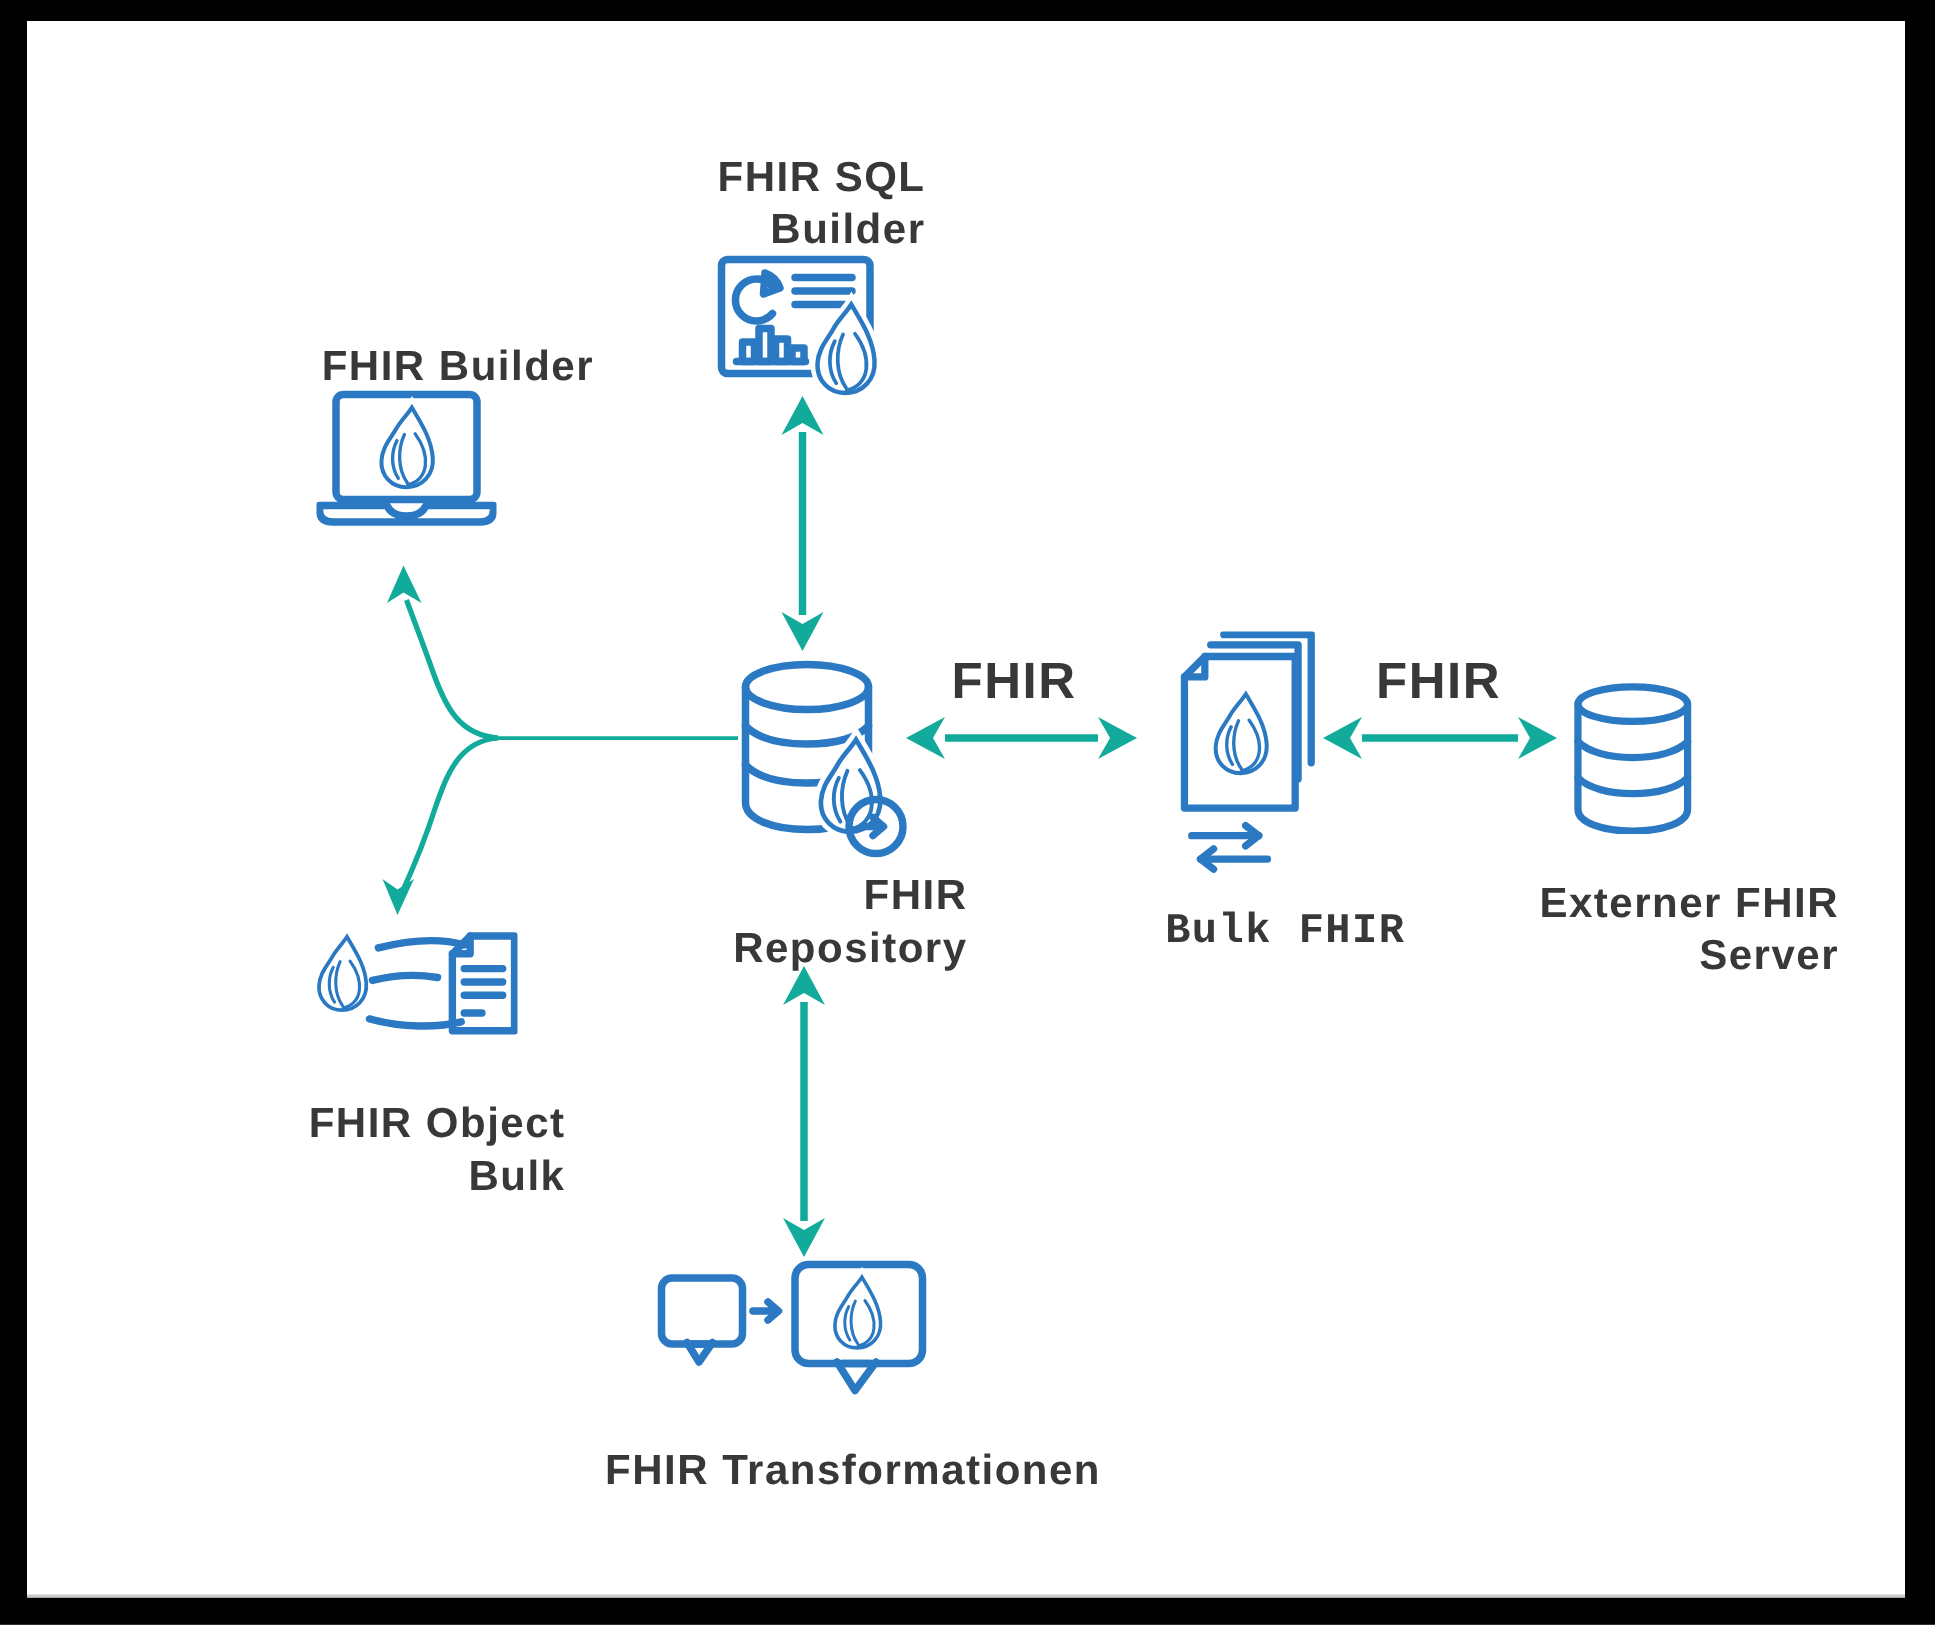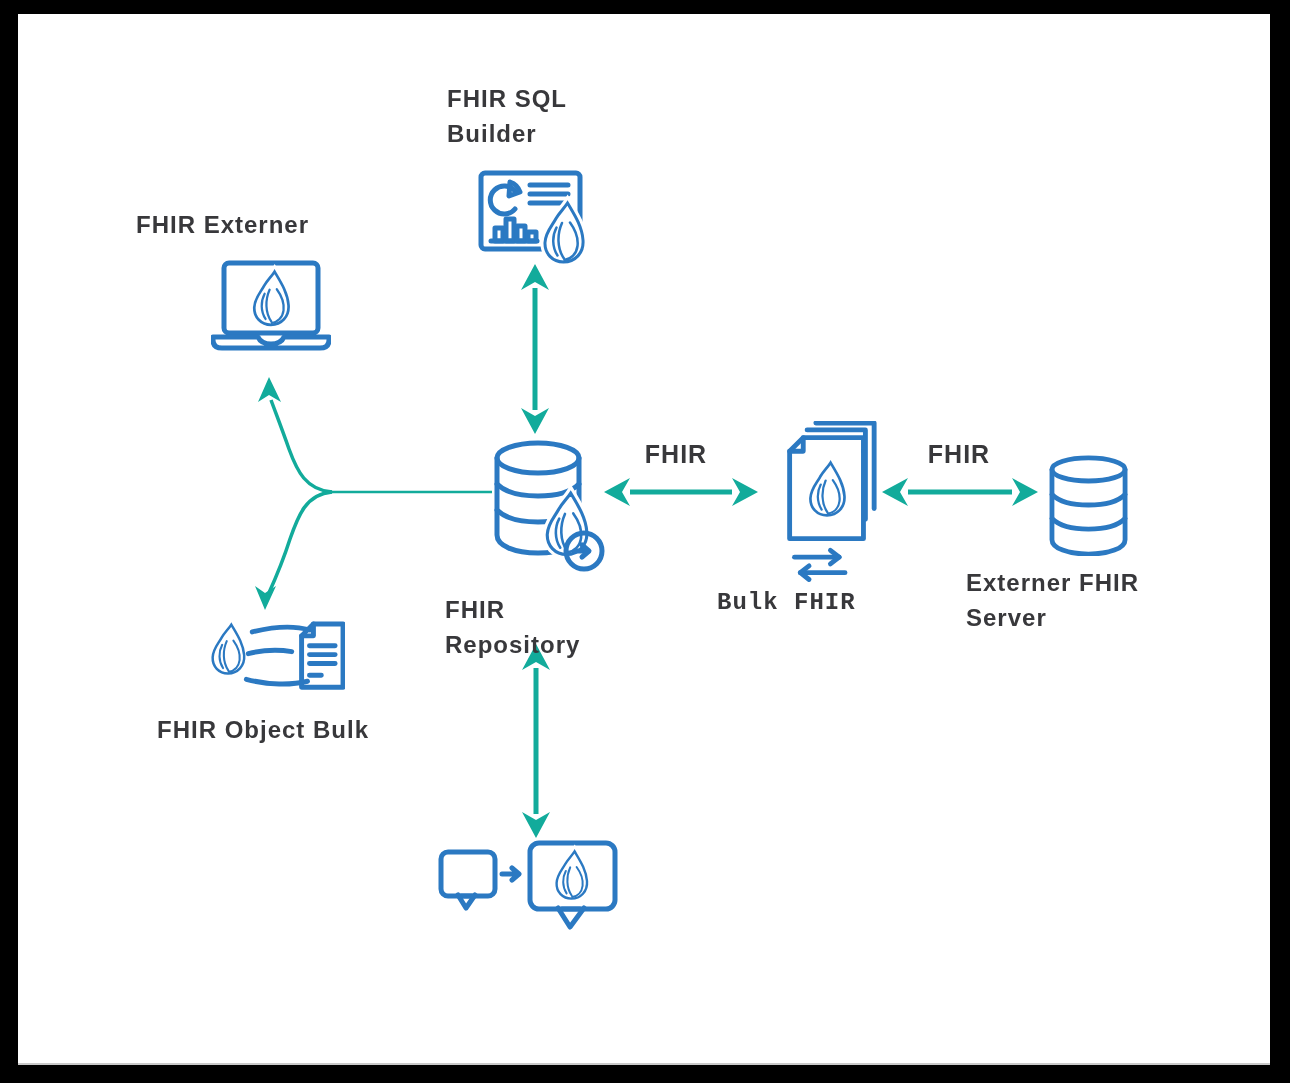--- a/index.html
+++ b/index.html
@@ -2,23 +2,23 @@
 <html><head>
 <meta charset="utf-8">
 <style>
   html,body{margin:0;padding:0;background:#000;}
   .frame{position:relative;width:1290px;height:1083px;background:#000;overflow:hidden;
          font-family:"Liberation Sans","DejaVu Sans",sans-serif;}
   .canvas{position:absolute;left:18px;top:14px;width:1252px;height:1049px;background:#fff;
           border-bottom:2px solid #c9c9c9;}
   .layer{position:absolute;left:0;top:0;width:1290px;height:1083px;pointer-events:none;}
   .node-icon{position:absolute;}
-  .node-label{position:absolute;text-align:left;font-weight:bold;font-size:24px;
-              line-height:35px;letter-spacing:1px;color:#38383b;}
-  .edge-label{position:absolute;text-align:center;font-weight:bold;font-size:25px;
+  .node-label{position:absolute;text-align:right;font-weight:bold;font-size:28px;
+              line-height:35px;letter-spacing:1px;color:#38383b;margin-top:19px;}
+  .edge-label{position:absolute;text-align:center;font-weight:bold;font-size:34px;
               line-height:34px;letter-spacing:1px;color:#38383b;}
   .blue-icon path,.blue-icon rect,.blue-icon ellipse,.blue-icon circle{
       stroke:#2b79c2;stroke-width:5;fill:none;stroke-linecap:round;stroke-linejoin:round;}
 </style>
 </head>
 <body>
 
 <div class="frame">
   <div class="canvas"></div>
 
@@ -71,28 +71,28 @@
     <path d="M32,14 A16,16 0 0 1 42,24 L31,28 Z"></path>
     <path d="M52,17 h38 M52,26 h38 M52,35 h38" stroke-width="4"></path>
     <path d="M13,73 h46" stroke-width="4"></path>
     <rect x="17" y="60" width="8" height="13" stroke-width="4"></rect>
     <rect x="28" y="51" width="8" height="22" stroke-width="4"></rect>
     <rect x="39" y="58" width="8" height="15" stroke-width="4"></rect>
     <rect x="50" y="64" width="8" height="9" stroke-width="4"></rect>
     <use href="#flame" transform="translate(60,32) scale(0.5)"></use>
   </svg>
 
-  <div class="node-label" style="left:136px;top:207px;width:260px;">FHIR Externer</div>
+  <div class="node-label" style="left:136px;top:207px;width:260px;">FHIR Builder</div>
   <svg class="node-icon blue-icon" style="left:211px;top:260px;" width="120" height="92" viewBox="0 0 120 92">
     <rect x="13" y="3" width="94" height="70" rx="5"></rect>
     <path d="M2,77 h45 q3,7 13,7 q10,0 13,-7 h45 v3 q0,8 -9,8 H11 q-9,0 -9,-8 z"></path>
     <use href="#flame" transform="translate(37,9) scale(0.45)"></use>
   </svg>
 
-  <div class="node-label" style="left:445px;top:592px;width:200px;">FHIR Repository</div>
+  <div class="node-label" style="left:445px;top:560px;width:200px;">FHIR Repository</div>
   <svg class="node-icon blue-icon" style="left:492px;top:438px;" width="115" height="135" viewBox="0 0 115 135">
     <ellipse cx="46" cy="20" rx="41" ry="15"></ellipse>
     <path d="M5,20 V97 c0,11 18,18 41,18 s41,-7 41,-18 V20"></path>
     <path d="M5,46 c8,8 23,12 41,12 s33,-4 41,-12"></path>
     <path d="M5,72 c8,8 23,12 41,12 s33,-4 41,-12"></path>
     <use href="#flame" transform="translate(48,52) scale(0.52)"></use>
     <circle cx="92" cy="113" r="18" fill="#ffffff"></circle>
     <path d="M83,113 h13" stroke-width="4.5"></path>
     <path d="M90,107 l7,6 l-7,6" stroke-width="4.5"></path>
   </svg>
@@ -126,20 +126,21 @@
   <svg class="node-icon blue-icon" style="left:197px;top:618px;" width="148" height="91" viewBox="0 0 150 92">
     <use href="#flame" transform="translate(10,4) scale(0.42)"></use>
     <path d="M56,14 C80,8 100,8 114,12"></path>
     <path d="M52,36 C68,32 84,32 96,34"></path>
     <path d="M50,62 C72,68 96,68 112,64"></path>
     <path d="M118,6 H148 V70 H106 V18 Z" fill="#ffffff"></path>
     <path d="M118,6 V18 H106"></path>
     <path d="M114,28 h26 M114,37 h26 M114,46 h26 M114,58 h12" stroke-width="4"></path>
   </svg>
 
+  <div class="node-label" style="left:334px;top:943px;width:400px;">FHIR Transformationen</div>
   <svg class="node-icon blue-icon" style="left:438px;top:840px;" width="180" height="98" viewBox="0 0 180 98">
     <rect x="3" y="12" width="54" height="44" rx="7"></rect>
     <path d="M20,55 l8,13 l9,-13" fill="#ffffff"></path>
     <path d="M23,56 h11" stroke="#ffffff"></path>
     <path d="M64,34 h16 M74,28 l7,6 l-7,6" stroke-width="4.5"></path>
     <rect x="92" y="3" width="85" height="66" rx="9" stroke-width="5.5"></rect>
     <path d="M120,68 l12,19 l14,-19" fill="#ffffff" stroke-width="5.5"></path>
     <path d="M124,69 h18" stroke="#ffffff" stroke-width="6"></path>
     <use href="#flame" transform="translate(113,9) scale(0.40)"></use>
   </svg>

